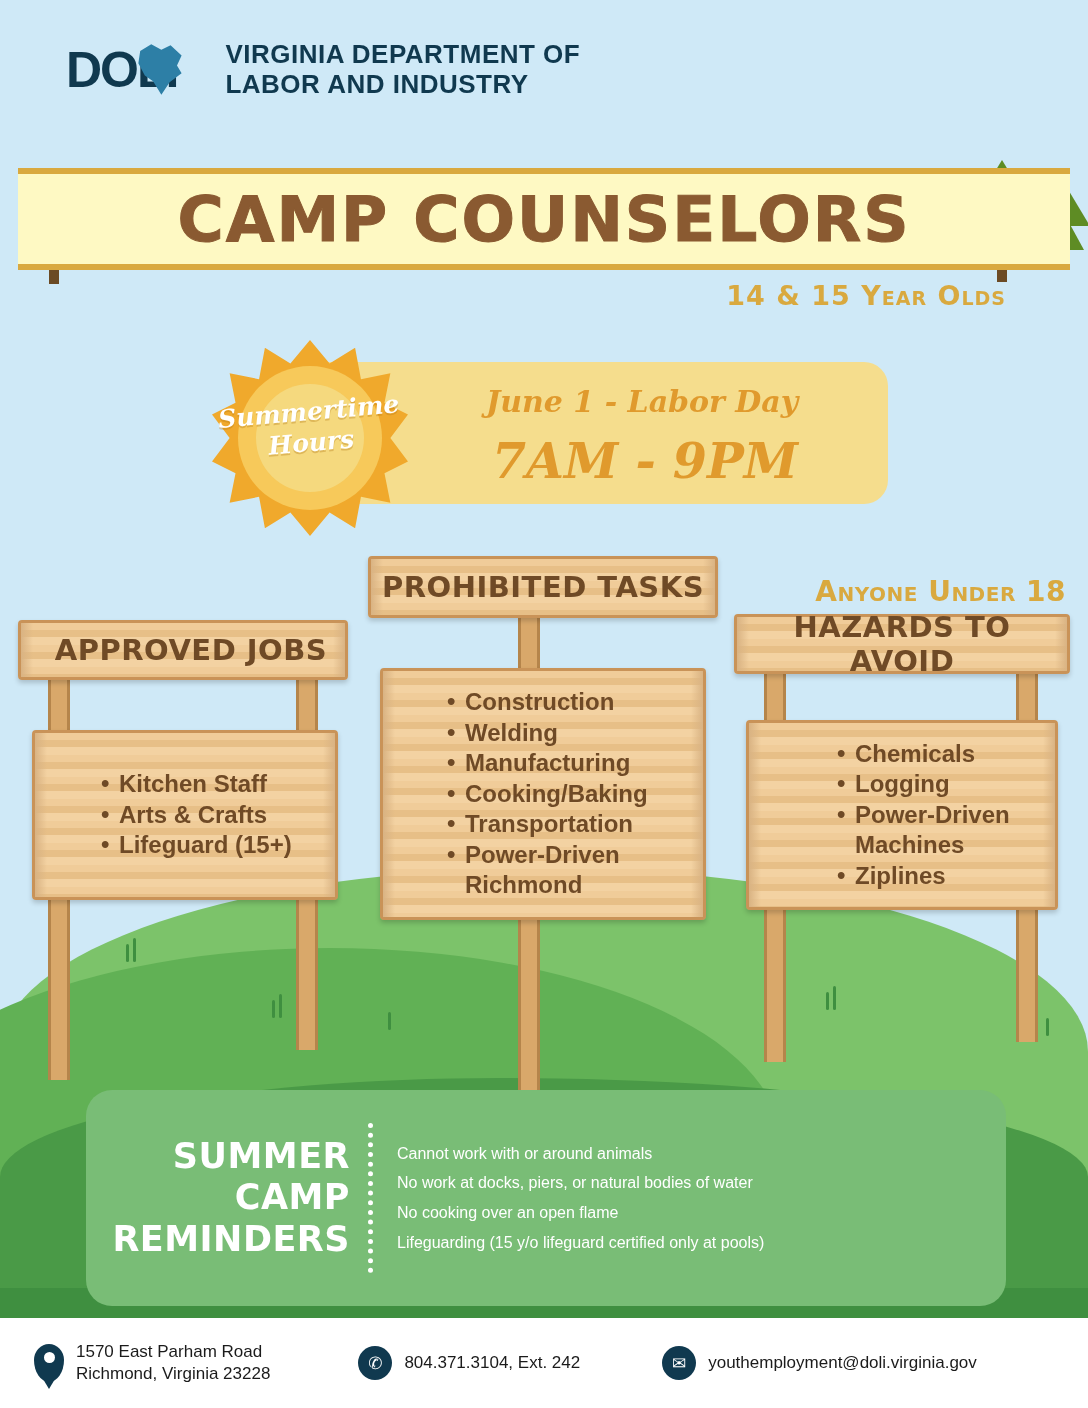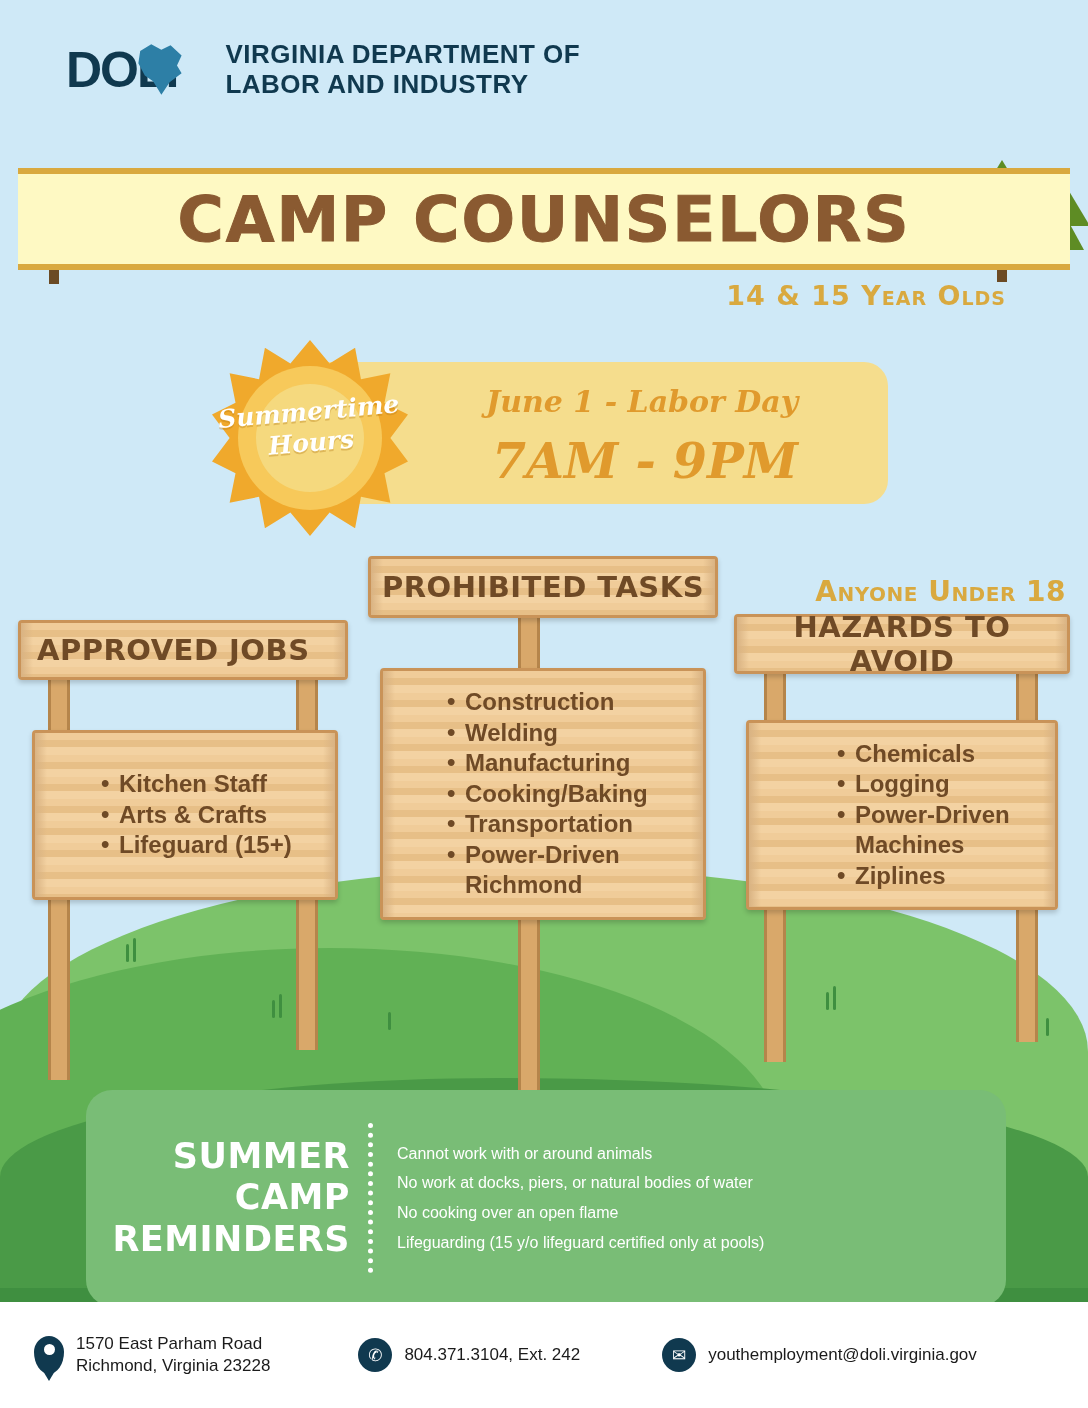--- a/index.html
+++ b/index.html
@@ -211,21 +211,21 @@
     margin: 0 24px 0 0;
   }
   .rem-list { list-style: none; color: #ffffff; }
   .rem-list li {
     font-size: 16px; line-height: 1.85;
     font-family: "Liberation Sans", sans-serif;
   }
 
   
   .footer {
-    position: absolute; left: 0; bottom: 0; width: 1088px; height: 106px;
+    position: absolute; left: 0; bottom: 0; width: 1088px; height: 90px;
     background: #ffffff;
     display: flex; align-items: center; margin-top: 16px;
   }
   .fitem { display: flex; align-items: center; gap: 12px; }
   .fi-addr { margin-left: 34px; }
   .fi-phone { margin-left: 88px; }
   .fi-mail { margin-left: 82px; }
   .fcircle {
     width: 34px; height: 34px; border-radius: 50%;
     background: #10394f; color: #fff;
@@ -322,21 +322,21 @@
   <div class="grass" style="left:272px; top:1000px;"></div>
   <div class="grass" style="left:279px; top:994px; height:24px;"></div>
   <div class="grass" style="left:388px; top:1012px;"></div>
   <div class="grass" style="left:826px; top:992px;"></div>
   <div class="grass" style="left:833px; top:986px; height:24px;"></div>
   <div class="grass" style="left:1046px; top:1018px;"></div>
 
   <div class="sign-group" style="left:18px; top:620px; width:330px;">
     <div class="post" style="left:30px; top:30px; height:430px;"></div>
     <div class="post" style="left:278px; top:30px; height:400px;"></div>
-    <div class="plank" style="position:absolute; left:0; top:0; width:330px; height:60px; display:flex; align-items:center; justify-content:flex-start;padding-left:16px;">
+    <div class="plank" style="position:absolute; left:0; top:0; width:330px; height:60px; display:flex; align-items:center; justify-content:center;padding-left:16px;">
       <div class="sign-title">APPROVED JOBS</div>
     </div>
     <div class="plank" style="position:absolute; left:14px; top:110px; width:306px; height:170px; display:flex; align-items:center;">
       <ul class="sign-list" style="padding-left:30px;">
         <li>Kitchen Staff</li>
         <li>Arts &amp; Crafts</li>
         <li>Lifeguard (15+)</li>
       </ul>
     </div>
   </div>

